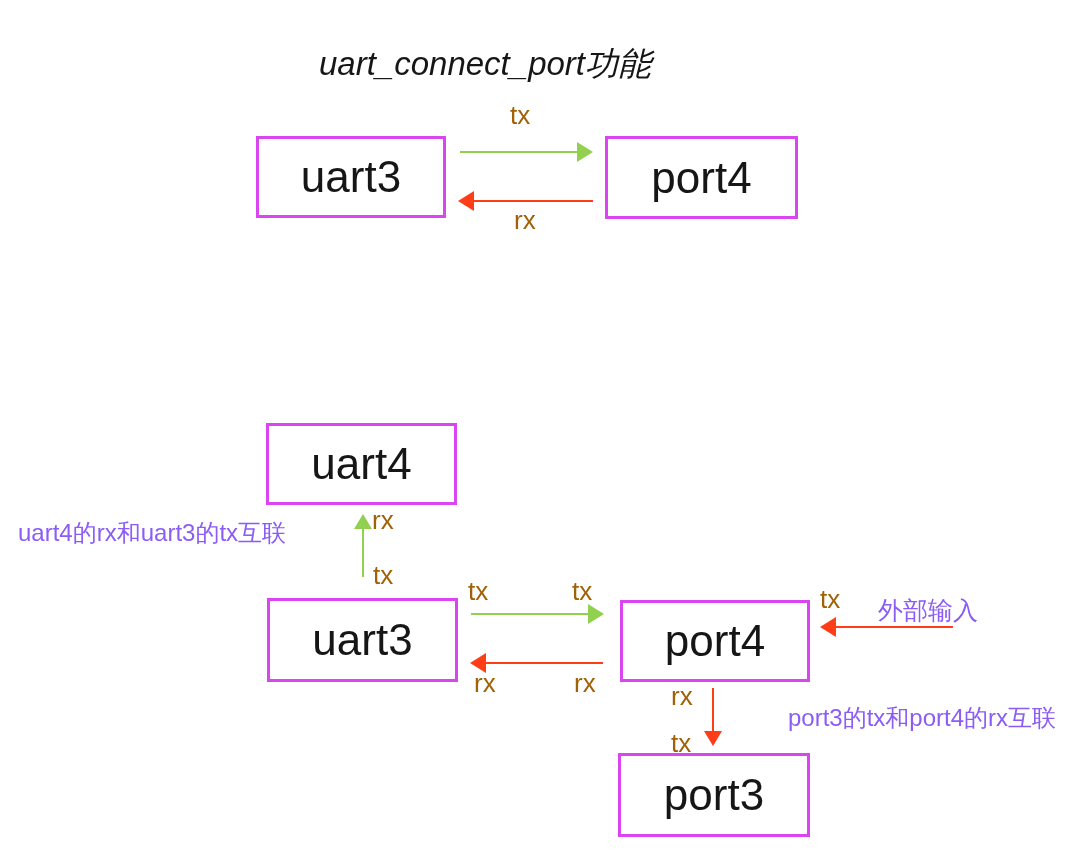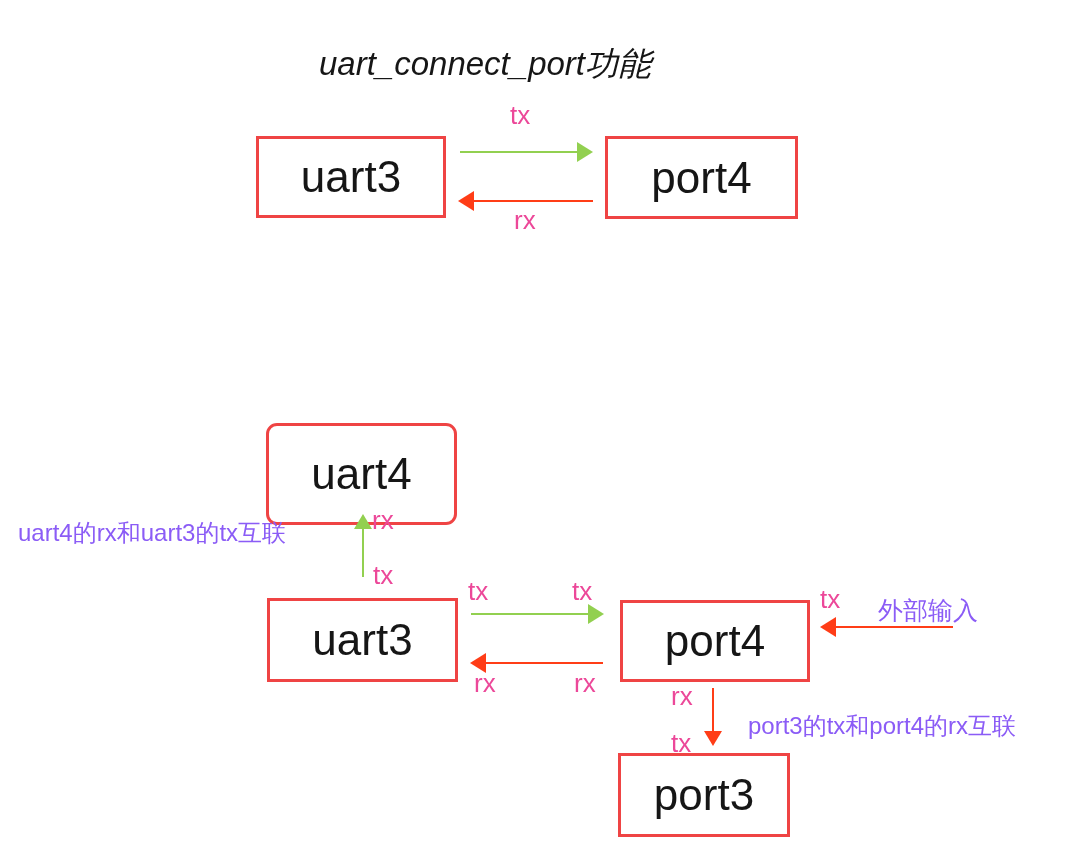--- a/index.html
+++ b/index.html
@@ -17,34 +17,34 @@
   }
   .title{
     position:absolute;
     font-size:33px;
     text-align:center;
     white-space:nowrap;
     color:#161616;
   }
   .node{
     position:absolute;
-    border:3px solid #ef4444;
+    border:3px solid #d946ef;
     background:#fff;
     box-sizing:border-box;
     display:flex;
     align-items:center;
     justify-content:center;
     font-size:44px;
     color:#161616;
   }
   .lbl{
     position:absolute;
     font-size:26px;
     white-space:nowrap;
-    color:#ec4899;
+    color:#a16207;
   }
   .ann{
     position:absolute;
     font-size:24px;
     white-space:nowrap;
     color:#8b5cf6;
   }
   .green{--c:var(--tx-green);}
   .red{--c:var(--rx-red);}
   .hline{position:absolute;height:2px;background:var(--c);}
@@ -72,21 +72,21 @@
 
   <div class="lbl" style="left:510px;top:100px;">tx</div>
   <div class="hline green" style="left:460px;top:151px;width:118px;"></div>
   <div class="ah right green" style="left:577px;top:142px;"></div>
 
   <div class="ah left red" style="left:458px;top:191px;"></div>
   <div class="hline red" style="left:474px;top:200px;width:119px;"></div>
   <div class="lbl" style="left:514px;top:205px;">rx</div>
 
 
-  <div class="node" style="left:266px;top:423px;width:191px;height:102px;border-radius:11px;">
+  <div class="node" style="left:266px;top:423px;width:191px;height:82px;">
     <span>uart4</span>
   </div>
 
   <div class="ann" style="left:18px;top:517px;">uart4的rx和uart3的tx互联</div>
   <div class="ah up green" style="left:354px;top:514px;"></div>
   <div class="vline green" style="left:362px;top:529px;height:48px;"></div>
   <div class="lbl" style="left:372px;top:505px;">rx</div>
   <div class="lbl" style="left:373px;top:560px;">tx</div>
 
   <div class="node" style="left:267px;top:598px;width:191px;height:84px;">
@@ -109,19 +109,19 @@
 
   <div class="lbl" style="left:820px;top:584px;">tx</div>
   <div class="ann" style="left:878px;top:594px;font-size:25px;">外部输入</div>
   <div class="ah left red" style="left:820px;top:617px;"></div>
   <div class="hline red" style="left:836px;top:626px;width:117px;"></div>
 
   <div class="lbl" style="left:671px;top:681px;">rx</div>
   <div class="vline red" style="left:712px;top:688px;height:43px;"></div>
   <div class="ah down red" style="left:704px;top:731px;"></div>
   <div class="lbl" style="left:671px;top:728px;">tx</div>
-  <div class="ann" style="left:748px;top:702px;margin-top:8px;">port3的tx和port4的rx互联</div>
+  <div class="ann" style="left:788px;top:702px;">port3的tx和port4的rx互联</div>
 
-  <div class="node" style="left:618px;top:753px;width:172px;height:84px;">
+  <div class="node" style="left:618px;top:753px;width:192px;height:84px;">
     <span>port3</span>
   </div>
 
 </div>
 
 </body></html>

